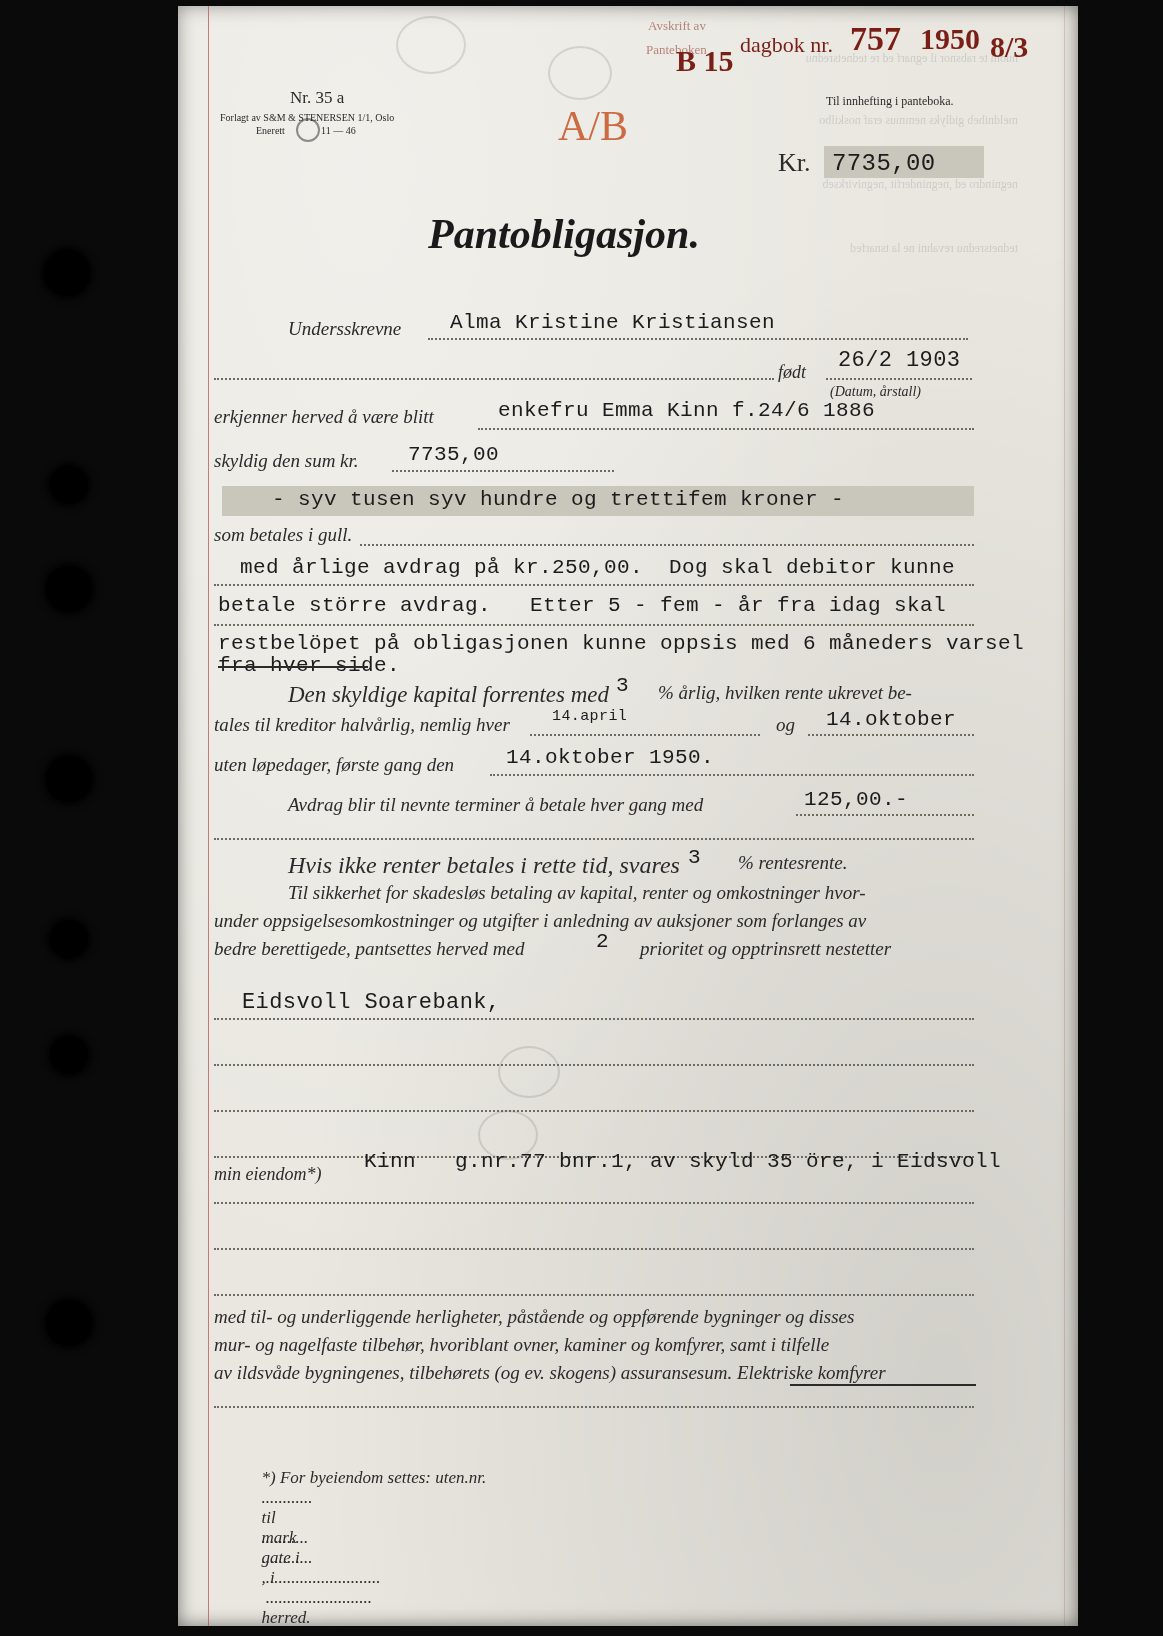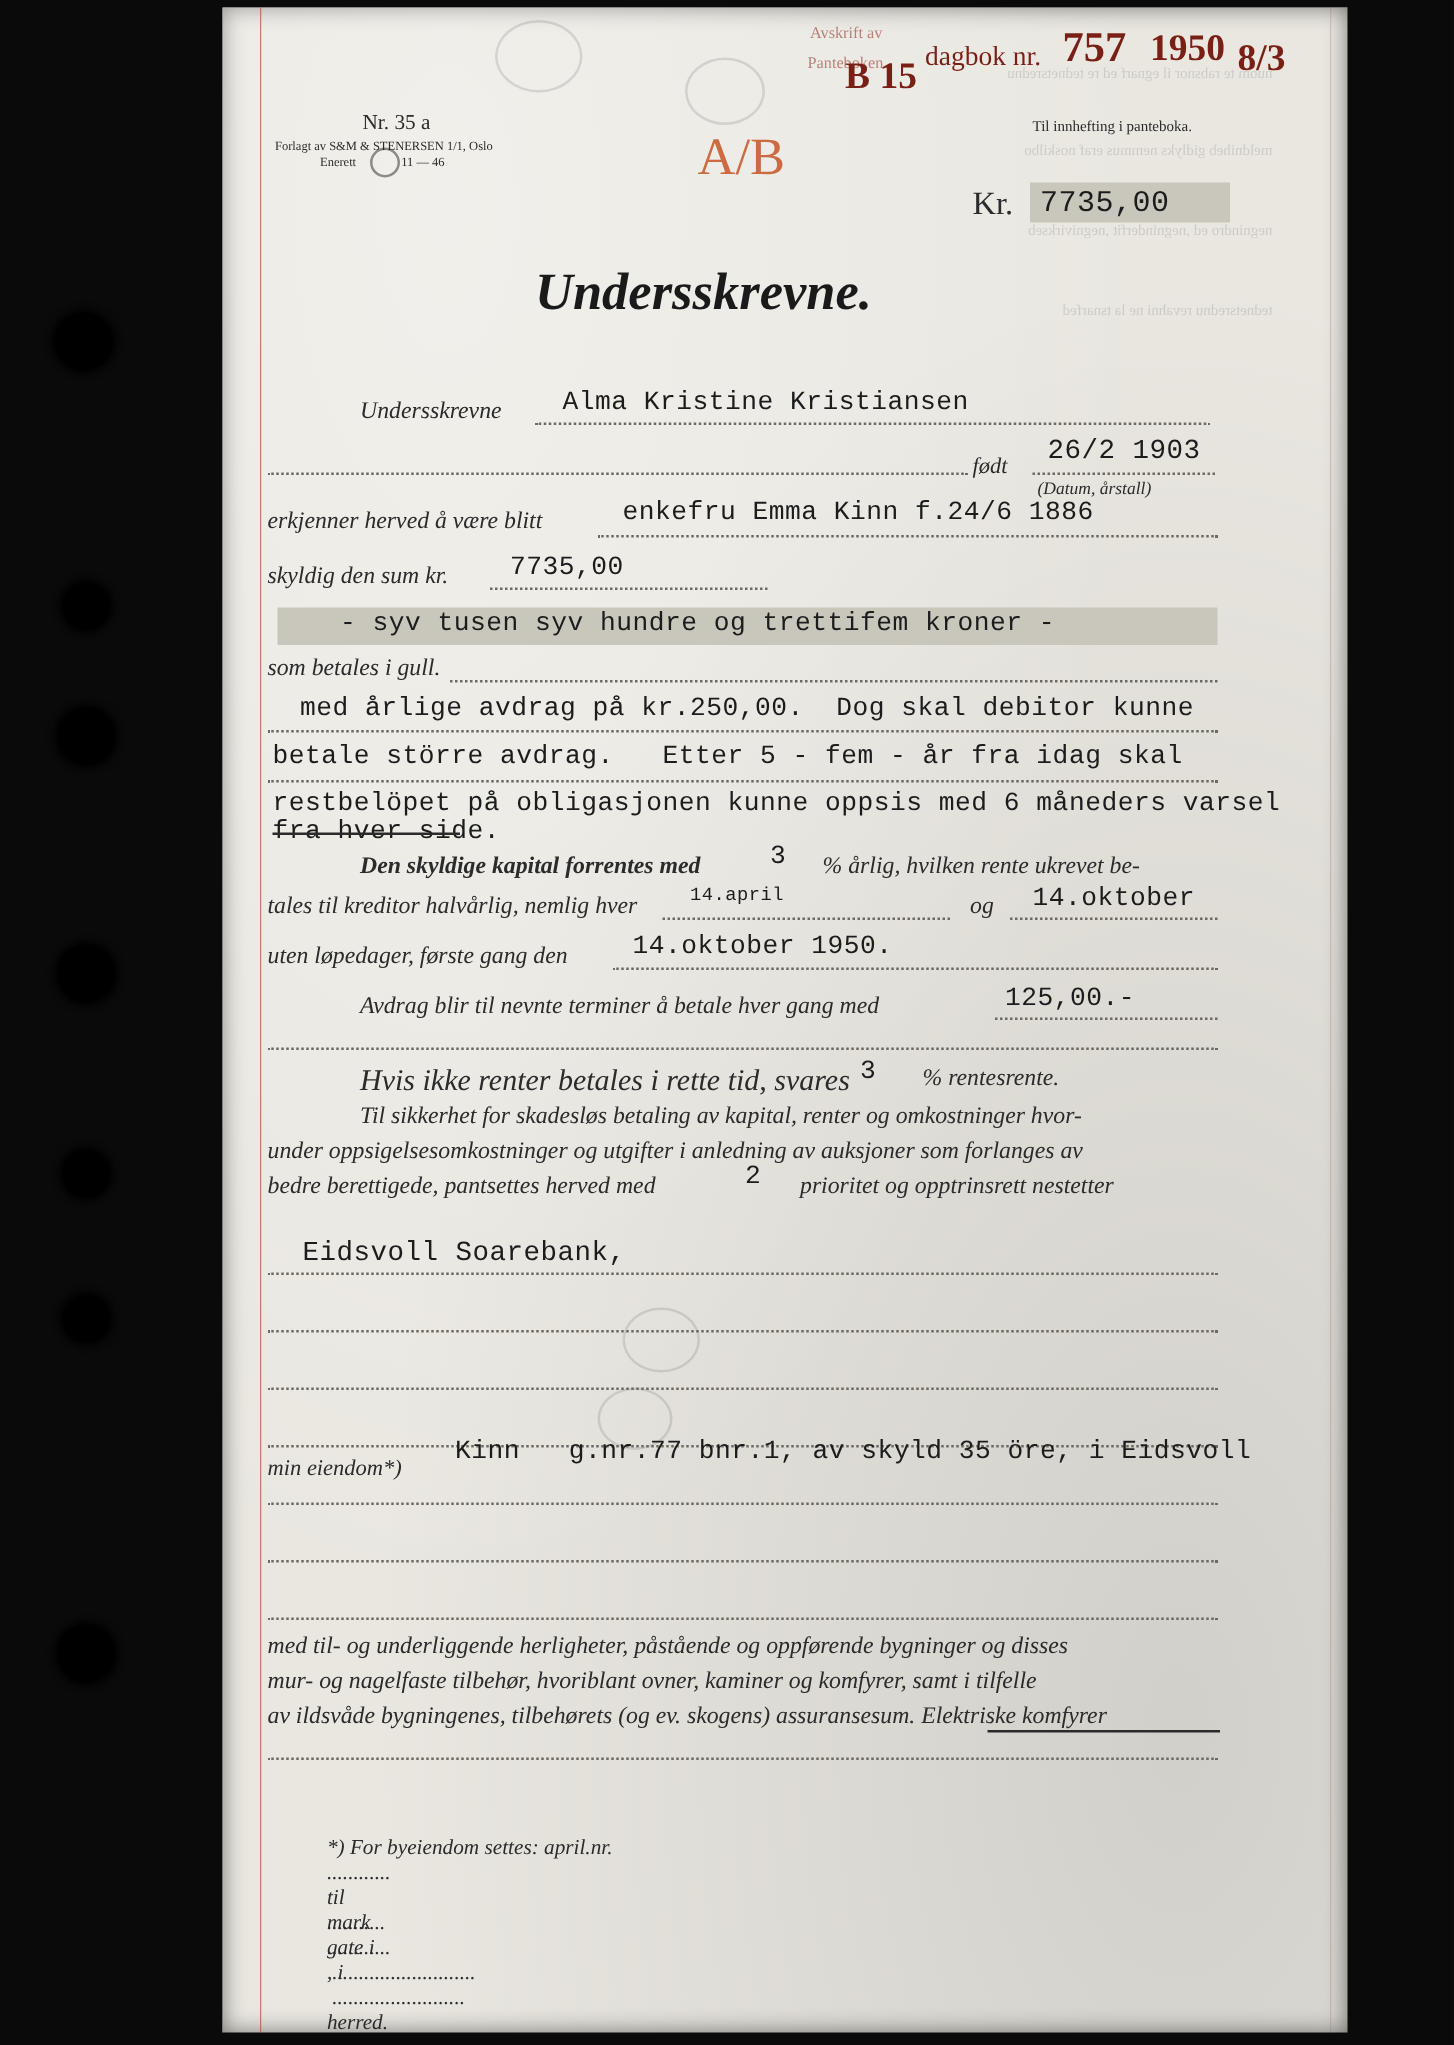--- a/index.html
+++ b/index.html
@@ -102,21 +102,21 @@
 
     <div class="t stamp" style="left:470px;top:12px;font-size:13px;">Avskrift av</div>
     <div class="t stamp" style="left:468px;top:36px;font-size:13px;">Panteboken</div>
     <div class="t hand" style="left:498px;top:38px;font-size:30px;font-weight:700;">B 15</div>
     <div class="t" style="left:380px;top:96px;font-size:42px;color:#c2410c;font-family:'Liberation Serif',serif;opacity:.75;">A/B</div>
 
     <div class="t printn" style="left:600px;top:142px;font-size:26px;">Kr.</div>
     <div class="shade" style="left:646px;top:140px;width:160px;height:32px;"></div>
     <div class="t type" style="left:654px;top:144px;font-size:24px;">7735,00</div>
 
-    <div class="title" style="left:250px;top:204px;font-size:42px;">Undersskrevne.</div>
+    <div class="title" style="left:250px;top:204px;font-size:42px;">Pantobligasjon.</div>
 
     <div class="t print" style="left:110px;top:312px;font-size:19px;">Undersskrevne</div>
     <div class="dots" style="left:250px;top:332px;width:540px;"></div>
     <div class="t type" style="left:272px;top:305px;font-size:21px;">Alma Kristine Kristiansen</div>
 
     <div class="dots" style="left:36px;top:372px;width:560px;"></div>
     <div class="t print" style="left:600px;top:356px;font-size:18px;">født</div>
     <div class="dots" style="left:648px;top:372px;width:146px;"></div>
     <div class="t type" style="left:660px;top:342px;font-size:22px;">26/2 1903</div>
     <div class="t print" style="left:652px;top:378px;font-size:14px;">(Datum, årstall)</div>
@@ -136,21 +136,21 @@
     <div class="dots" style="left:182px;top:538px;width:614px;"></div>
 
     <div class="t type" style="left:62px;top:550px;font-size:21px;">med årlige avdrag på kr.250,00.  Dog skal debitor kunne</div>
     <div class="dots" style="left:36px;top:578px;width:760px;"></div>
     <div class="t type" style="left:40px;top:588px;font-size:21px;">betale större avdrag.   Etter 5 - fem - år fra idag skal</div>
     <div class="dots" style="left:36px;top:618px;width:760px;"></div>
     <div class="t type" style="left:40px;top:626px;font-size:21px;">restbelöpet på obligasjonen kunne oppsis med 6 måneders varsel</div>
     <div class="t type" style="left:40px;top:648px;font-size:21px;">fra hver side.</div>
     <div class="rule" style="left:40px;top:660px;width:150px;border-bottom:2px solid #2b2b2b;"></div>
 
-    <div class="t print" style="left:110px;top:676px;font-size:19px;font-weight:bold;">Den skyldige kapital forrentes med</div>
+    <div class="t print" style="left:110px;top:676px;font-size:23px;">Den skyldige kapital forrentes med</div>
     <div class="t type" style="left:438px;top:668px;font-size:21px;">3</div>
     <div class="t print" style="left:480px;top:676px;font-size:19px;">% årlig, hvilken rente ukrevet be-</div>
     <div class="t print" style="left:36px;top:708px;font-size:19px;">tales til kreditor halvårlig, nemlig hver</div>
     <div class="dots" style="left:352px;top:728px;width:230px;"></div>
     <div class="t type" style="left:374px;top:702px;font-size:15px;">14.april</div>
     <div class="t print" style="left:598px;top:708px;font-size:19px;">og</div>
     <div class="dots" style="left:630px;top:728px;width:166px;"></div>
     <div class="t type" style="left:648px;top:702px;font-size:21px;">14.oktober</div>
 
     <div class="t print" style="left:36px;top:748px;font-size:19px;">uten løpedager, første gang den</div>
@@ -185,21 +185,21 @@
     <div class="dots" style="left:36px;top:1242px;width:760px;"></div>
     <div class="dots" style="left:36px;top:1288px;width:760px;"></div>
 
     <div class="t print" style="left:36px;top:1300px;font-size:19px;">med til- og underliggende herligheter, påstående og oppførende bygninger og disses</div>
     <div class="t print" style="left:36px;top:1328px;font-size:19px;">mur- og nagelfaste tilbehør, hvoriblant ovner, kaminer og komfyrer, samt i tilfelle</div>
     <div class="t print" style="left:36px;top:1356px;font-size:19px;">av ildsvåde bygningenes, tilbehørets (og ev. skogens) assuransesum. Elektriske komfyrer</div>
     <div class="rule" style="left:612px;top:1378px;width:186px;border-bottom:2px solid #2b2b2b;"></div>
     <div class="dots" style="left:36px;top:1400px;width:760px;"></div>
 
     <div class="t print" style="left:58px;top:1442px;font-size:17px;">
-      <span>*) For byeiendom settes: april.nr.</span>
+      <span>*) For byeiendom settes: uten.nr.</span>
       <span>............</span>
       <span>til</span>
       <span>...........</span>
       <span>gate i</span>
       <span> ...........................</span>
     </div>
     <div class="t print" style="left:58px;top:1502px;font-size:17px;">
       <span>mark</span>
       <span>............</span>
       <span>, i</span>

